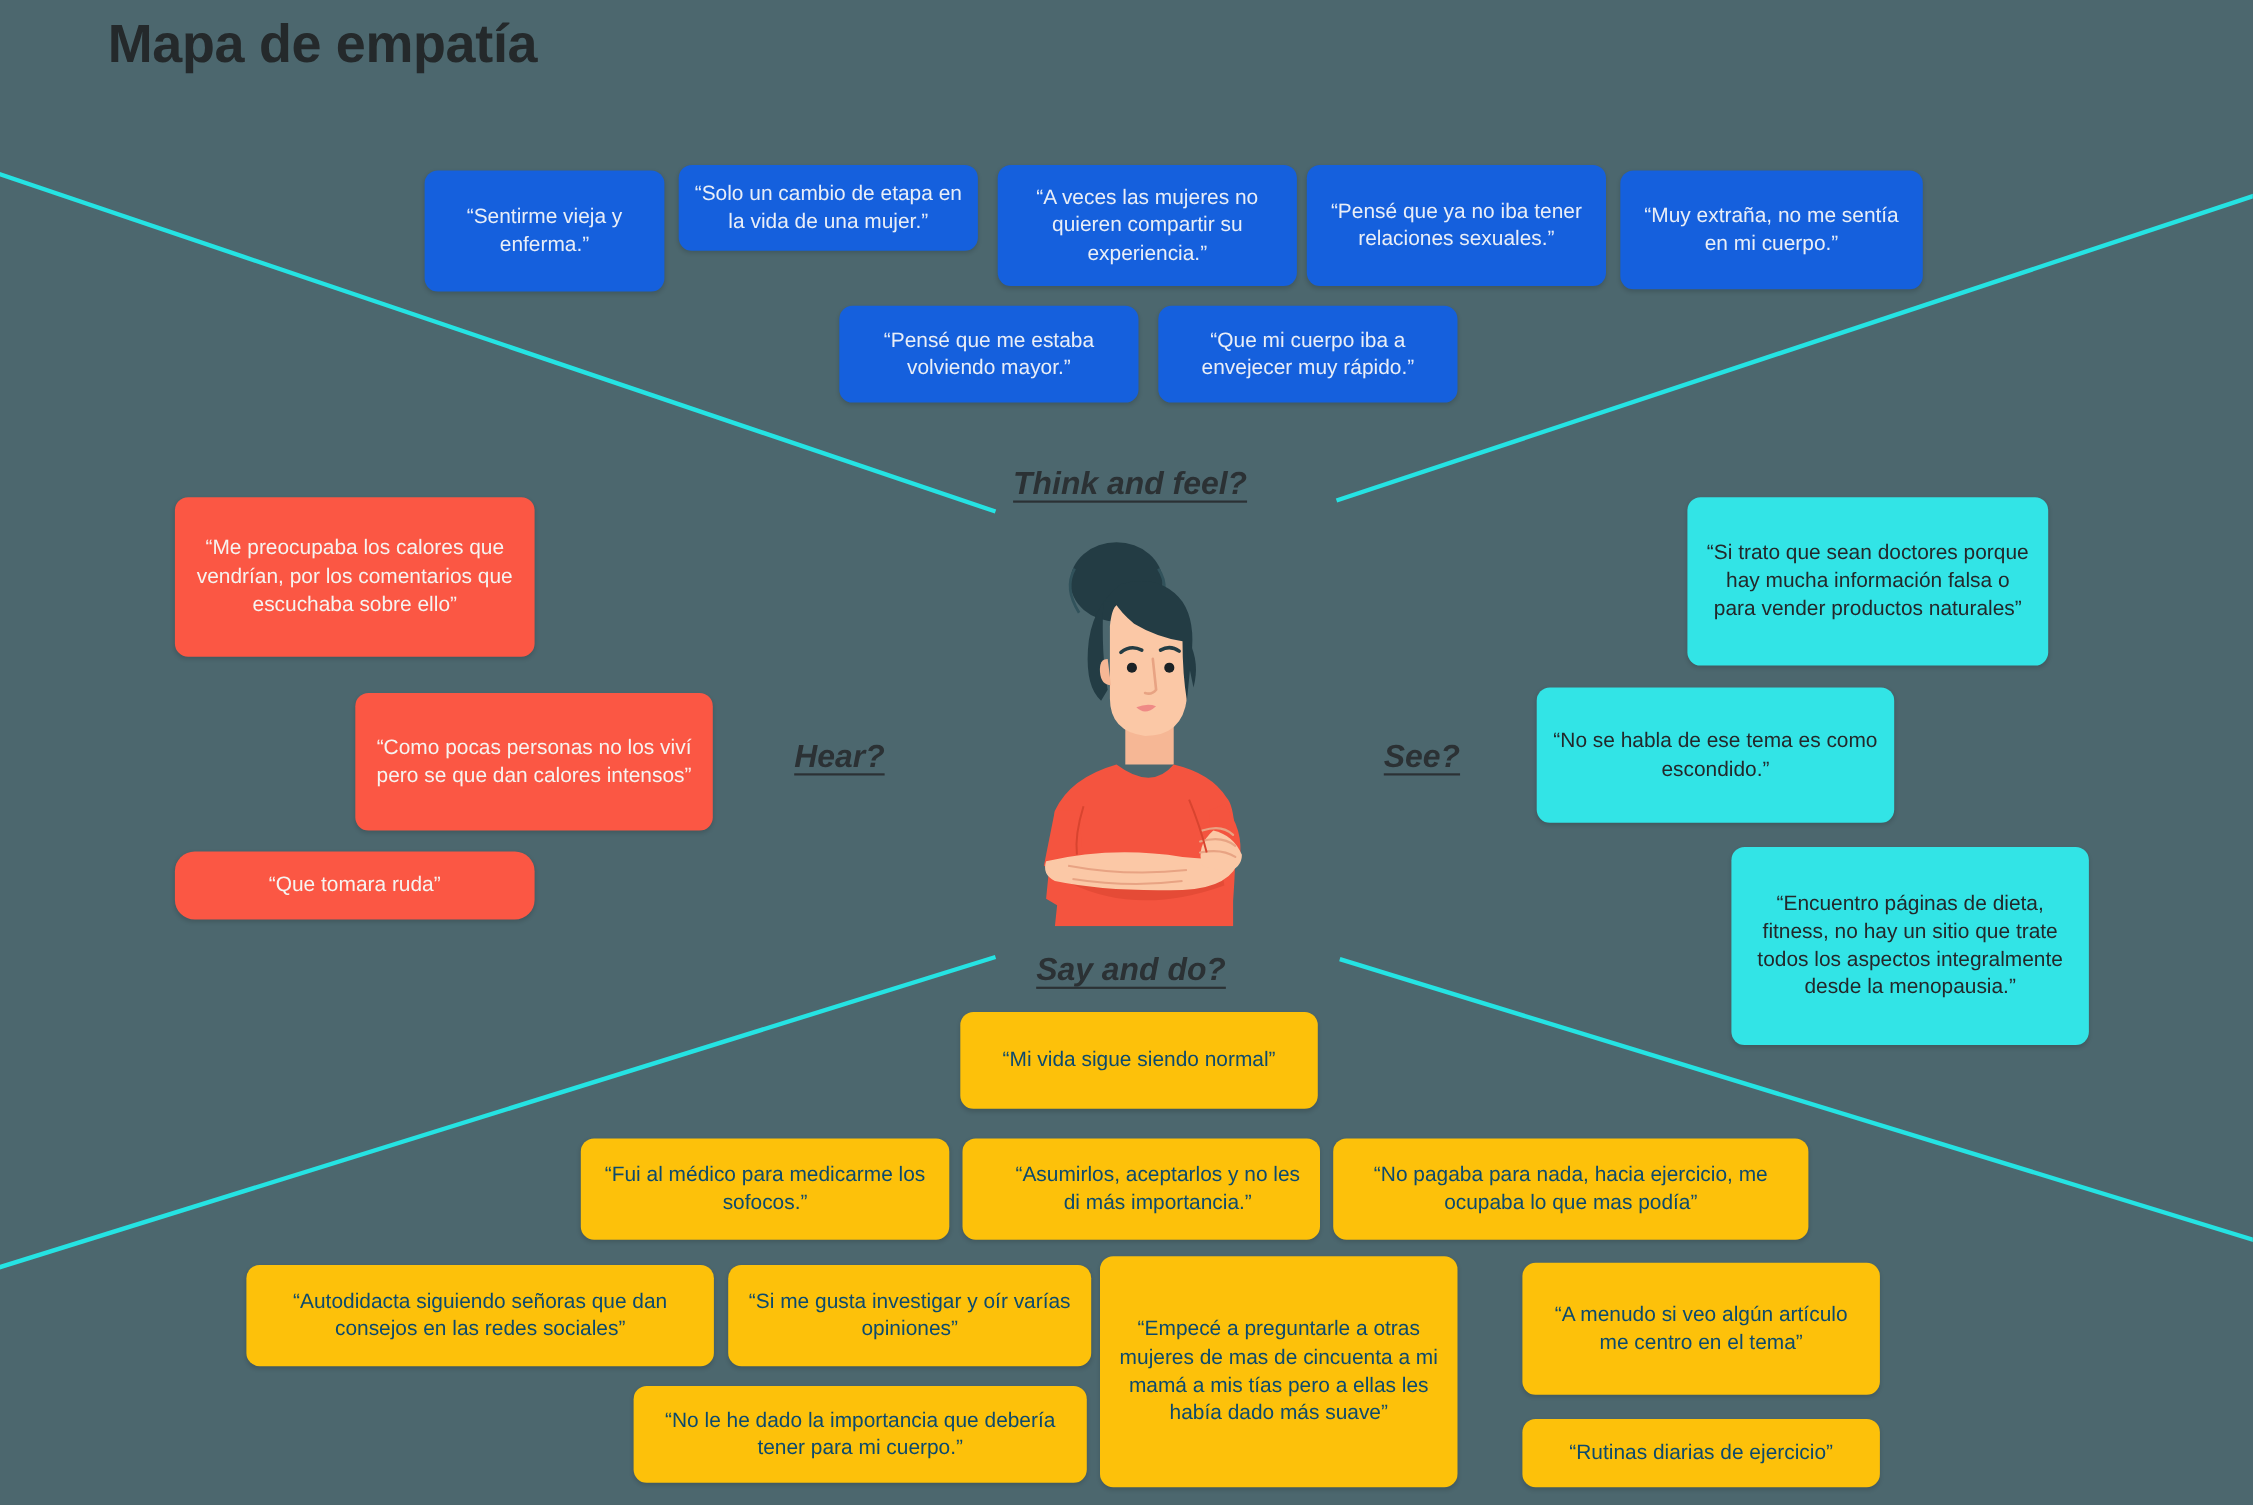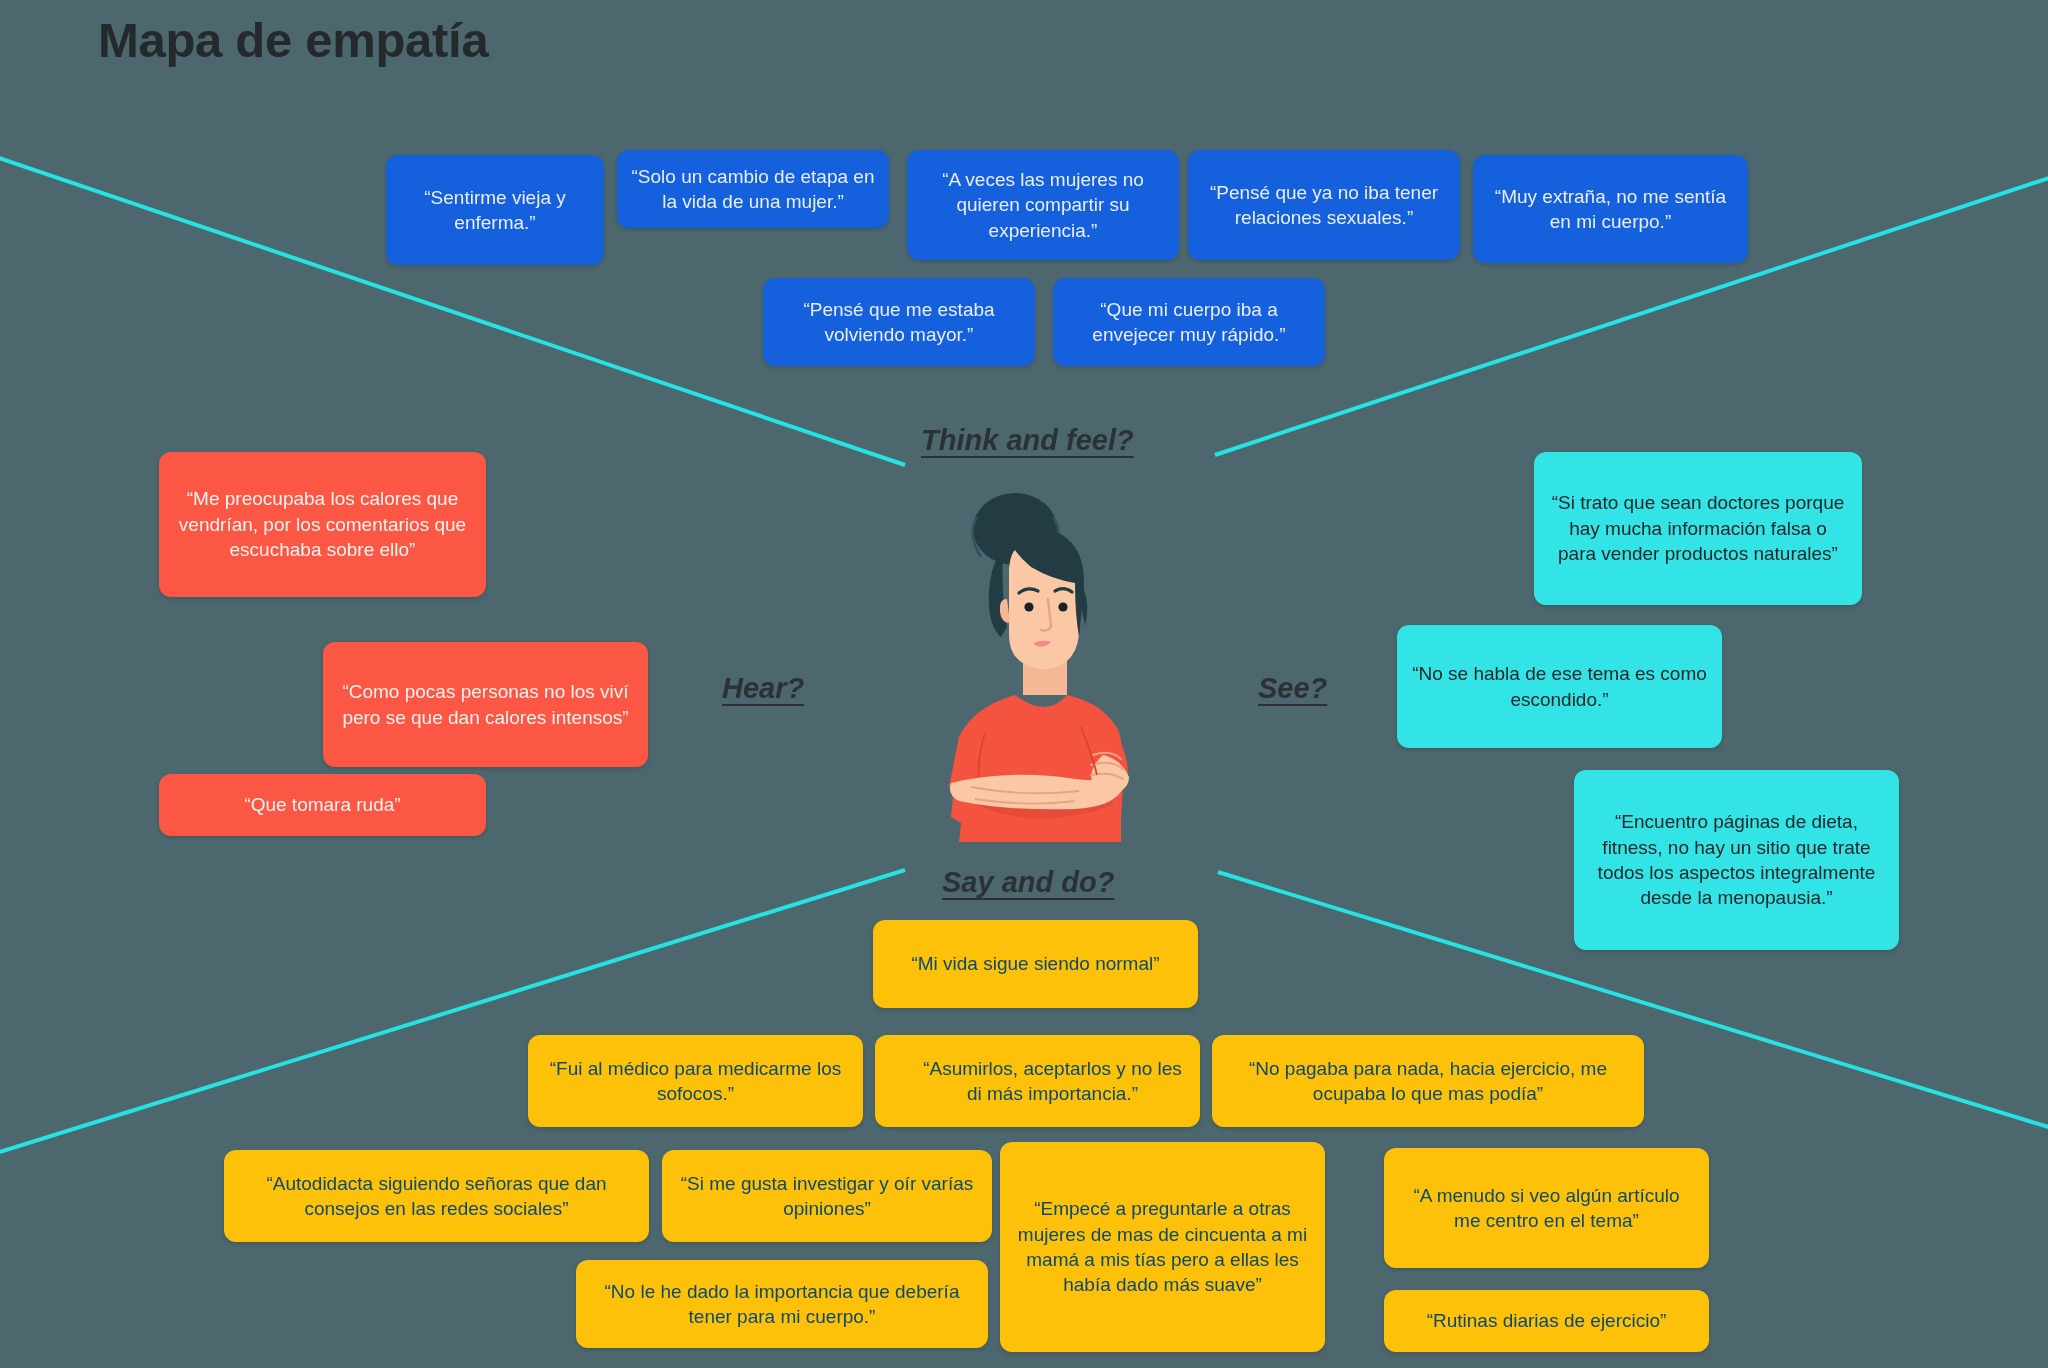--- a/index.html
+++ b/index.html
@@ -157,24 +157,24 @@
   <div class="card blue" style="left:763px; top:278px; width:272px; height:88px; font-size:19px;">
     <span>“Pensé que me estaba volviendo mayor.”</span>
   </div>
   <div class="card blue" style="left:1053px; top:278px; width:272px; height:88px; font-size:19px;">
     <span>“Que mi cuerpo iba a envejecer muy rápido.”</span>
   </div>
 
   <div class="card red" style="left:159px; top:452px; width:327px; height:145px; font-size:19px;">
     <span>“Me preocupaba los calores que vendrían, por los comentarios que escuchaba sobre ello”</span>
   </div>
-  <div class="card red" style="left:323px; top:630px; width:325px; height:125px; font-size:19px;margin-top:12px;">
+  <div class="card red" style="left:323px; top:630px; width:325px; height:125px; font-size:19px;">
     <span>“Como pocas personas no los viví pero se que dan calores intensos”</span>
   </div>
-  <div class="card red" style="left:159px; top:774px; width:327px; height:62px; font-size:19px;">
+  <div class="card red" style="left:159px; top:774px; width:327px; height:62px; font-size:19px;border-radius:18px;">
     <span>“Que tomara ruda”</span>
   </div>
 
   <div class="card cyan" style="left:1534px; top:452px; width:328px; height:153px; font-size:19px;align-items:center;">
     <span>“Si trato que sean doctores porque hay mucha información falsa o para vender productos naturales”</span>
   </div>
   <div class="card cyan" style="left:1397px; top:625px; width:325px; height:123px; font-size:19px;">
     <span>“No se habla de ese tema es como escondido.”</span>
   </div>
   <div class="card cyan" style="left:1534px; top:770px; width:325px; height:180px; font-size:19px;margin-left:40px;">

